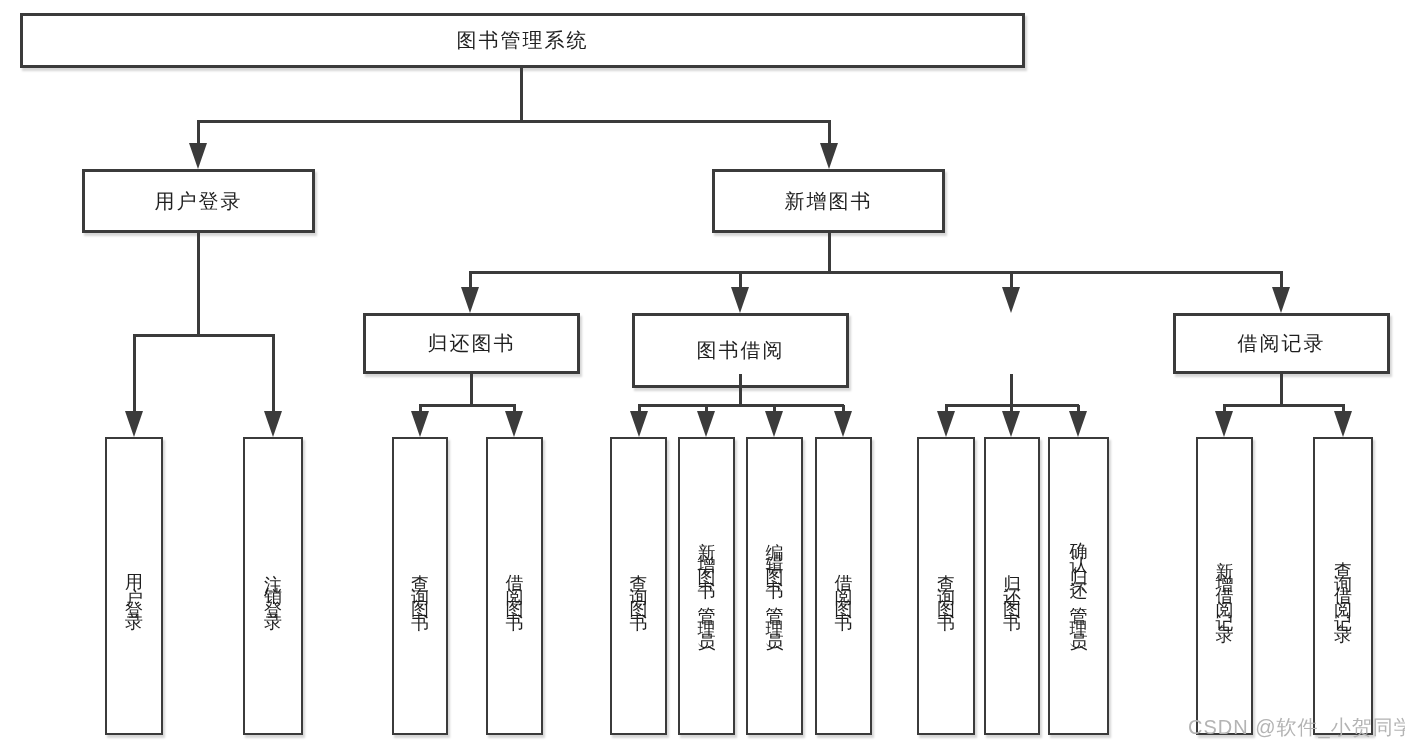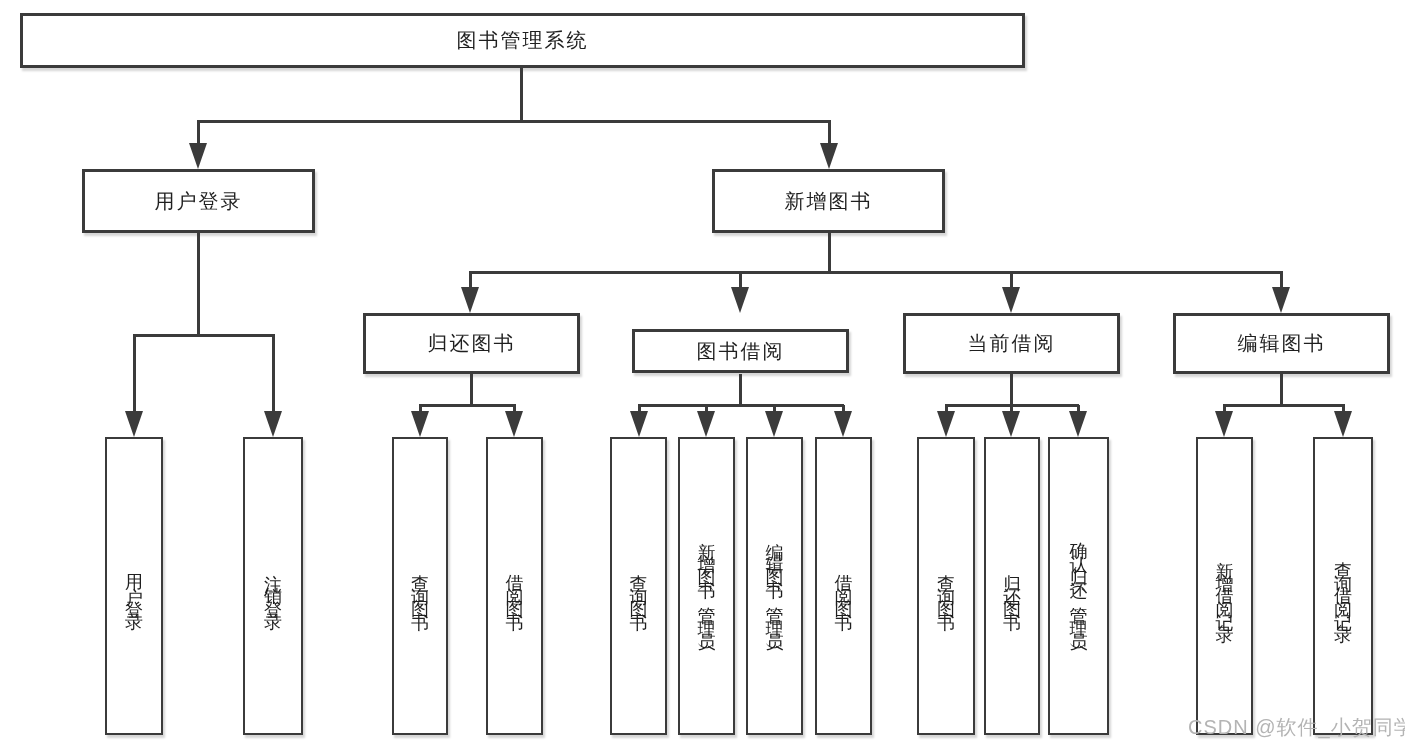--- a/index.html
+++ b/index.html
@@ -69,28 +69,25 @@
   <div class="vl" style="left:739px;top:272px;height:18px"></div>
   <div class="ar" style="left:731px;top:287px"></div>
   <div class="vl" style="left:1010px;top:272px;height:18px"></div>
   <div class="ar" style="left:1002px;top:287px"></div>
   <div class="vl" style="left:1280px;top:272px;height:18px"></div>
   <div class="ar" style="left:1272px;top:287px"></div>
 
   <div class="node" style="left:363px;top:313px;width:217px;height:61px">
     <span class="hlabel">归还图书</span>
   </div>
-  <div class="node" style="left:632px;top:329px;width:217px;height:44px">
+  <div class="node" style="left:632px;top:313px;width:217px;height:75px">
     <span class="hlabel">图书借阅</span>
   </div>
-  <div class="node" style="left:903px;top:313px;width:217px;height:61px">
-    <span class="hlabel">当前借阅</span>
-  </div>
   <div class="node" style="left:1173px;top:313px;width:217px;height:61px">
-    <span class="hlabel">编辑图书</span>
+    <span class="hlabel">借阅记录</span>
   </div>
 
   <div class="vl" style="left:470px;top:374px;height:32px"></div>
   <div class="hl" style="left:419px;top:404px;width:97px"></div>
   <div class="vl" style="left:419px;top:405px;height:10px"></div>
   <div class="ar" style="left:411px;top:411px"></div>
   <div class="vl" style="left:513px;top:405px;height:10px"></div>
   <div class="ar" style="left:505px;top:411px"></div>
 
   <div class="vl" style="left:739px;top:374px;height:32px"></div>

